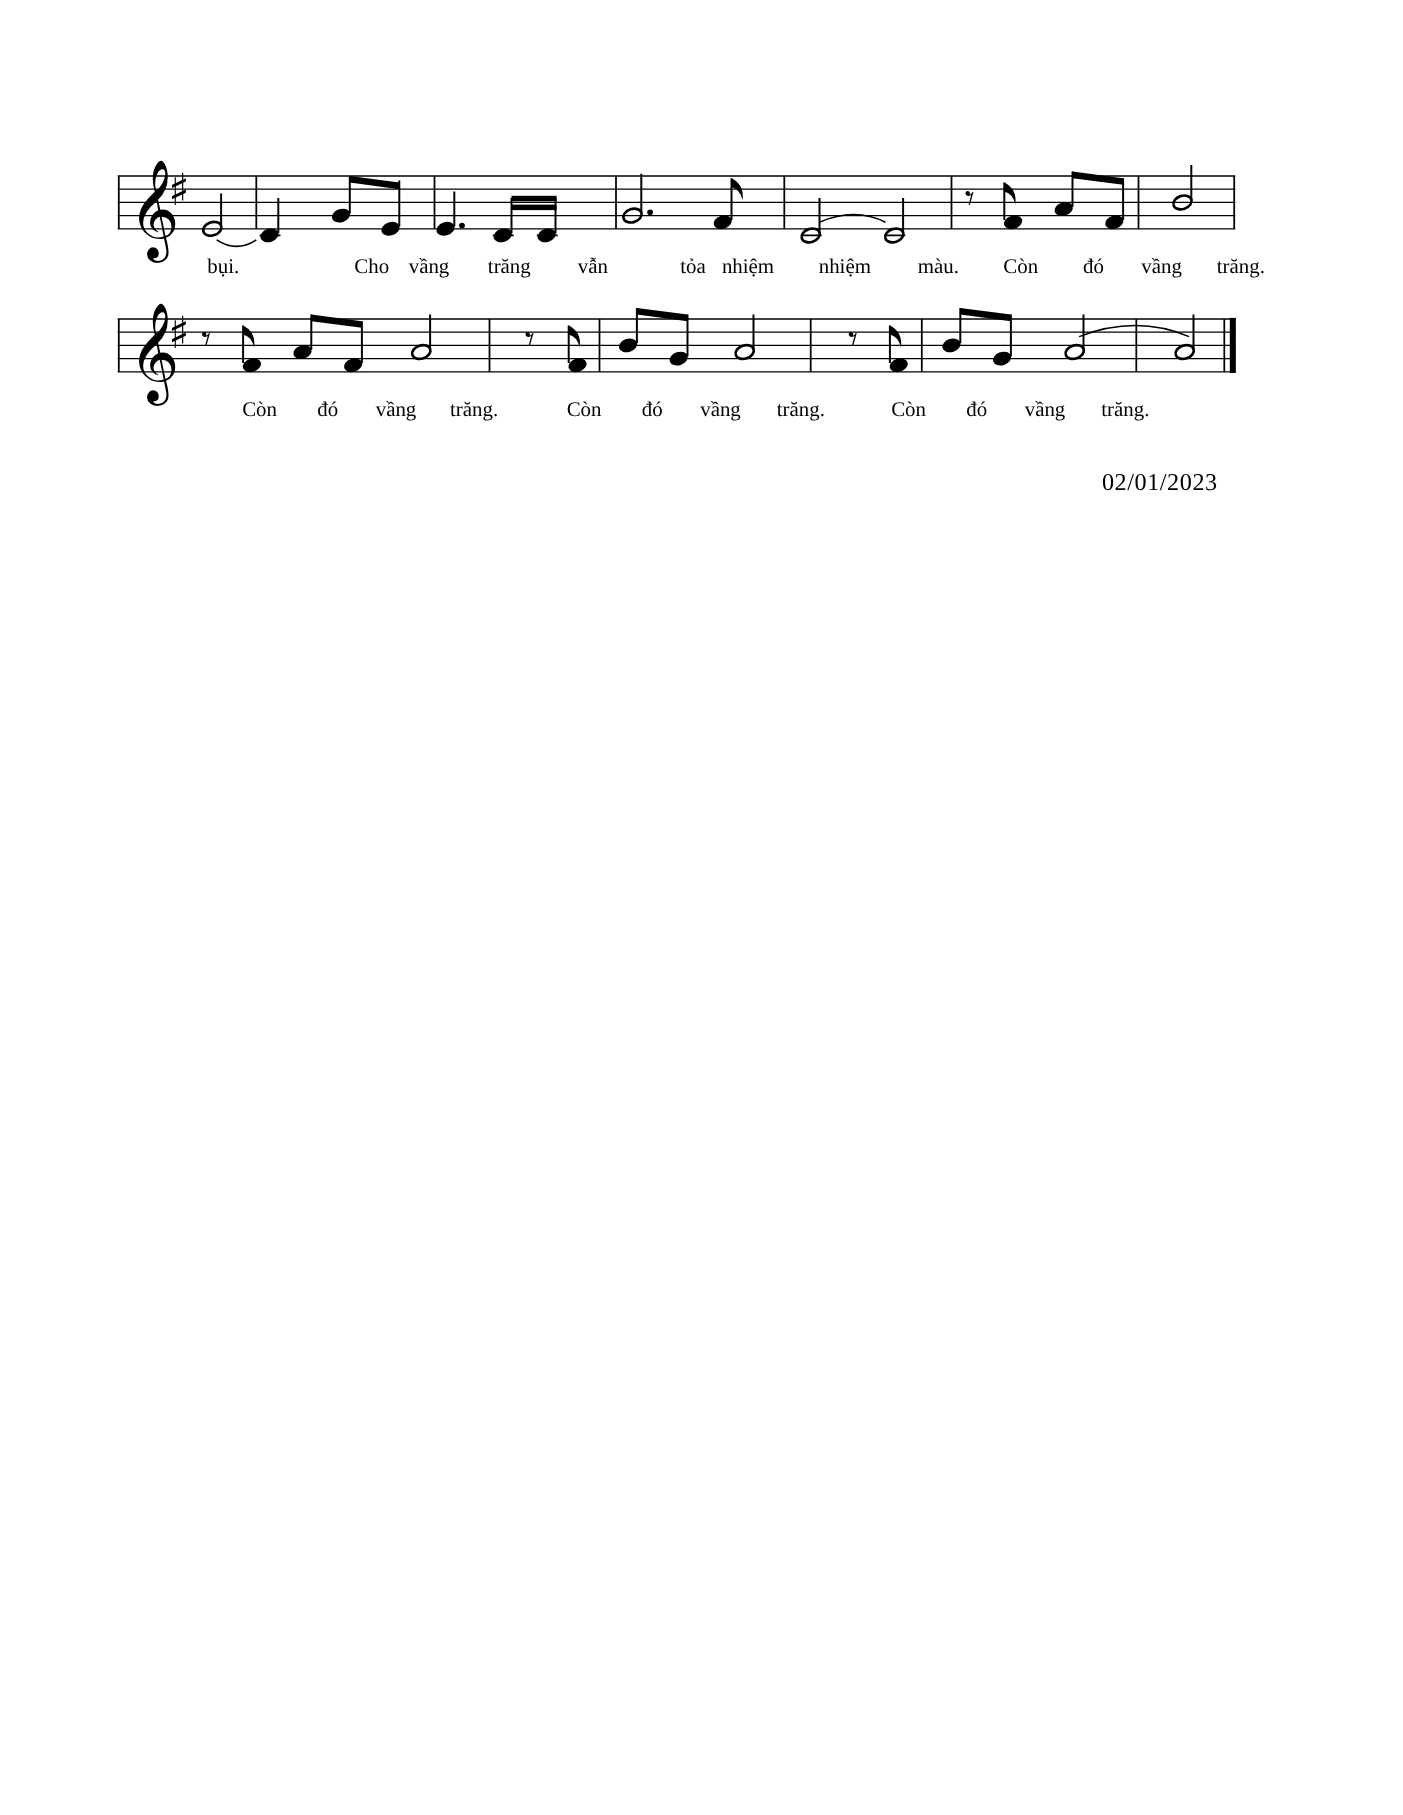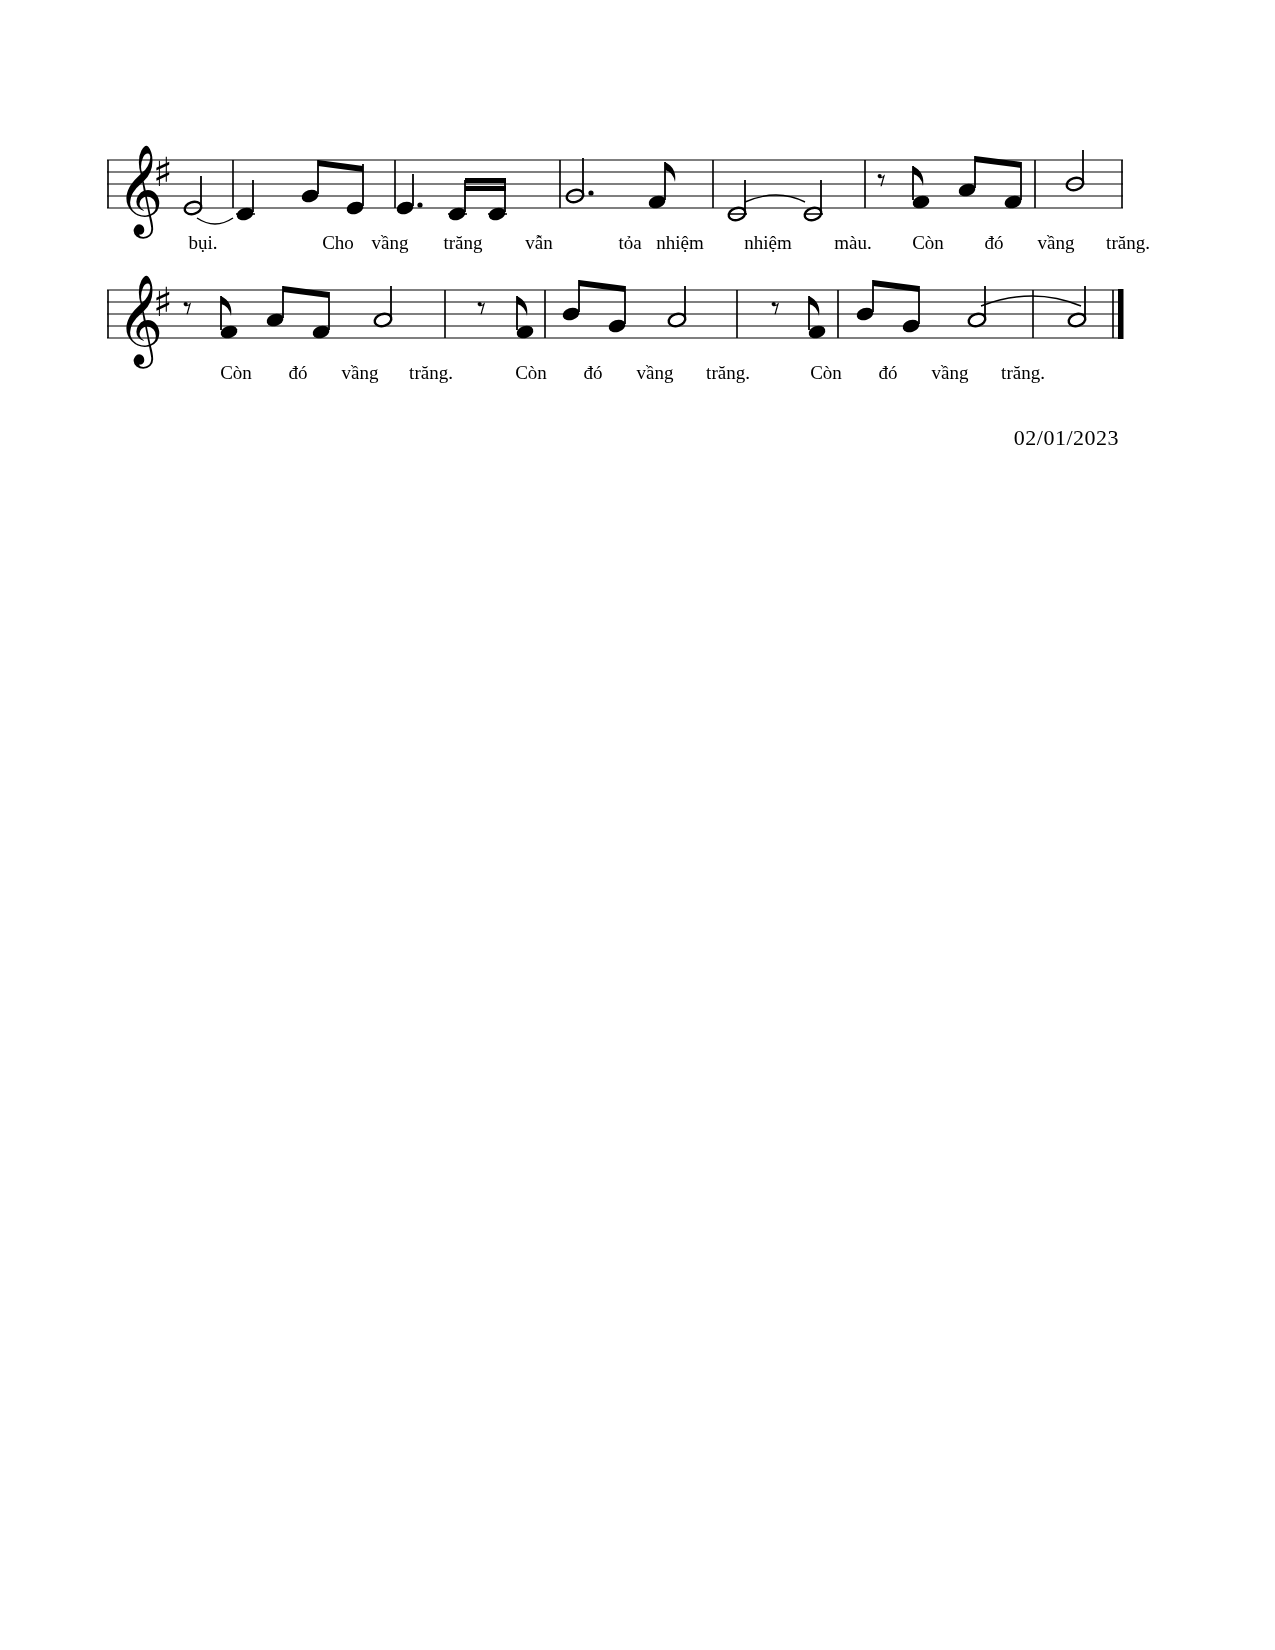--- a/index.html
+++ b/index.html
@@ -44,21 +44,21 @@
   }
   .lyric {
     position: absolute;
     top: 0;
     transform: translateX(-50%);
     text-align: center;
     padding-left: 26px;
   }
   .date {
     position: absolute;
-    right: 156px;
+    right: 168px;
     top: 425px;
     font-family: "Liberation Serif", serif;
     font-size: 22px;
     letter-spacing: 0.5px;
   }
 </style>
 </head>
 <body>
 
 <div class="sheet">

